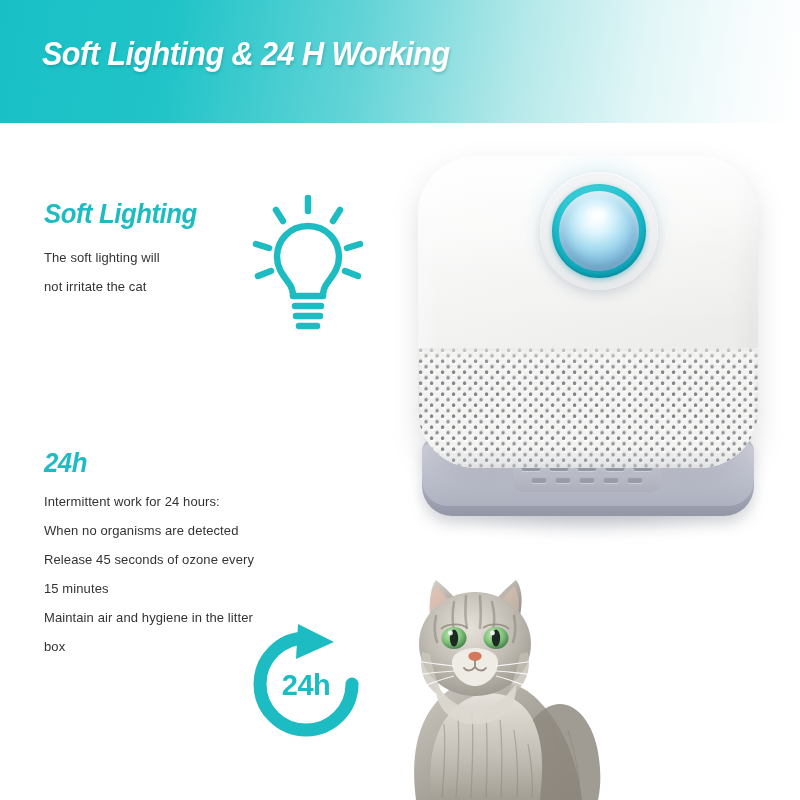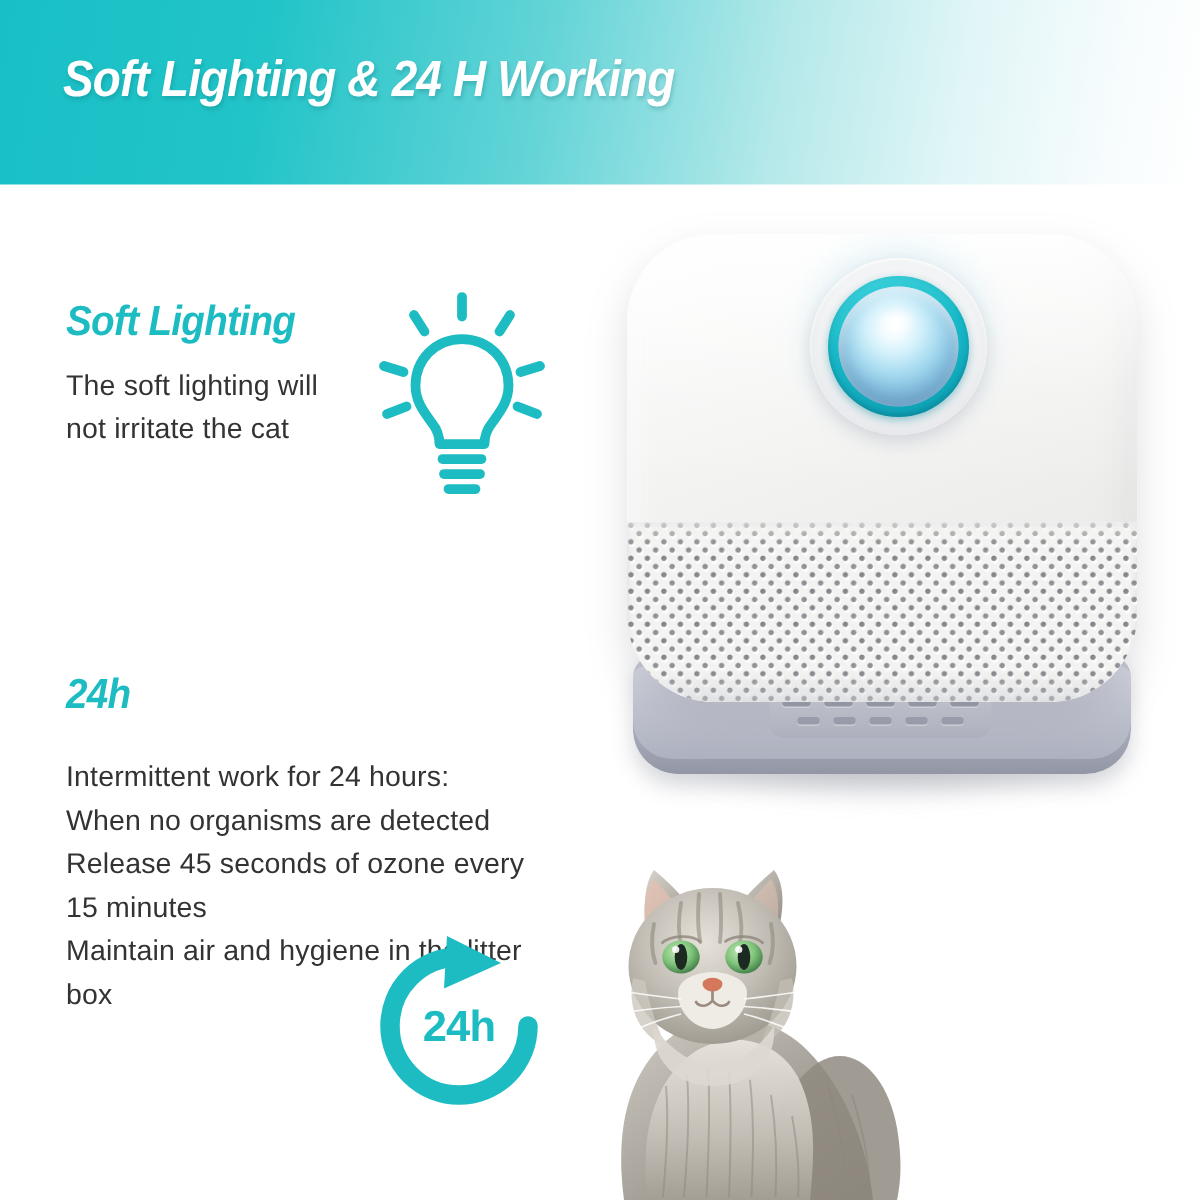--- a/index.html
+++ b/index.html
@@ -29,25 +29,25 @@
     color:#1cbcc2;letter-spacing:-0.5px;
     transform:scaleX(0.92);transform-origin:left center;
     white-space:nowrap;
   }
   #head-soft{left:44px;top:198px;font-size:28px;}
   #head-24h{left:44px;top:447px;font-size:28px;}
 
   .body-text{
     position:absolute;
     font-family:"Liberation Sans",sans-serif;
-    font-size:19px;line-height:29px;color:#333333;
+    font-size:13px;line-height:29px;color:#333333;
     white-space:pre-line;letter-spacing:0.1px;
   }
   #text-soft{left:44px;top:243px;width:230px;}
-  #text-24h{left:44px;top:487px;width:370px;margin-top:17px;}
+  #text-24h{left:44px;top:487px;width:370px;}
 
   
   .bulb-icon{position:absolute;left:252px;top:190px;width:112px;height:145px;}
 
   
   .h24-icon{position:absolute;left:246px;top:624px;width:120px;height:120px;}
   .h24-icon .lbl{
     position:absolute;left:0;top:0;width:120px;height:120px;
     display:flex;align-items:center;justify-content:center;
     font-family:"Liberation Sans",sans-serif;font-weight:bold;

